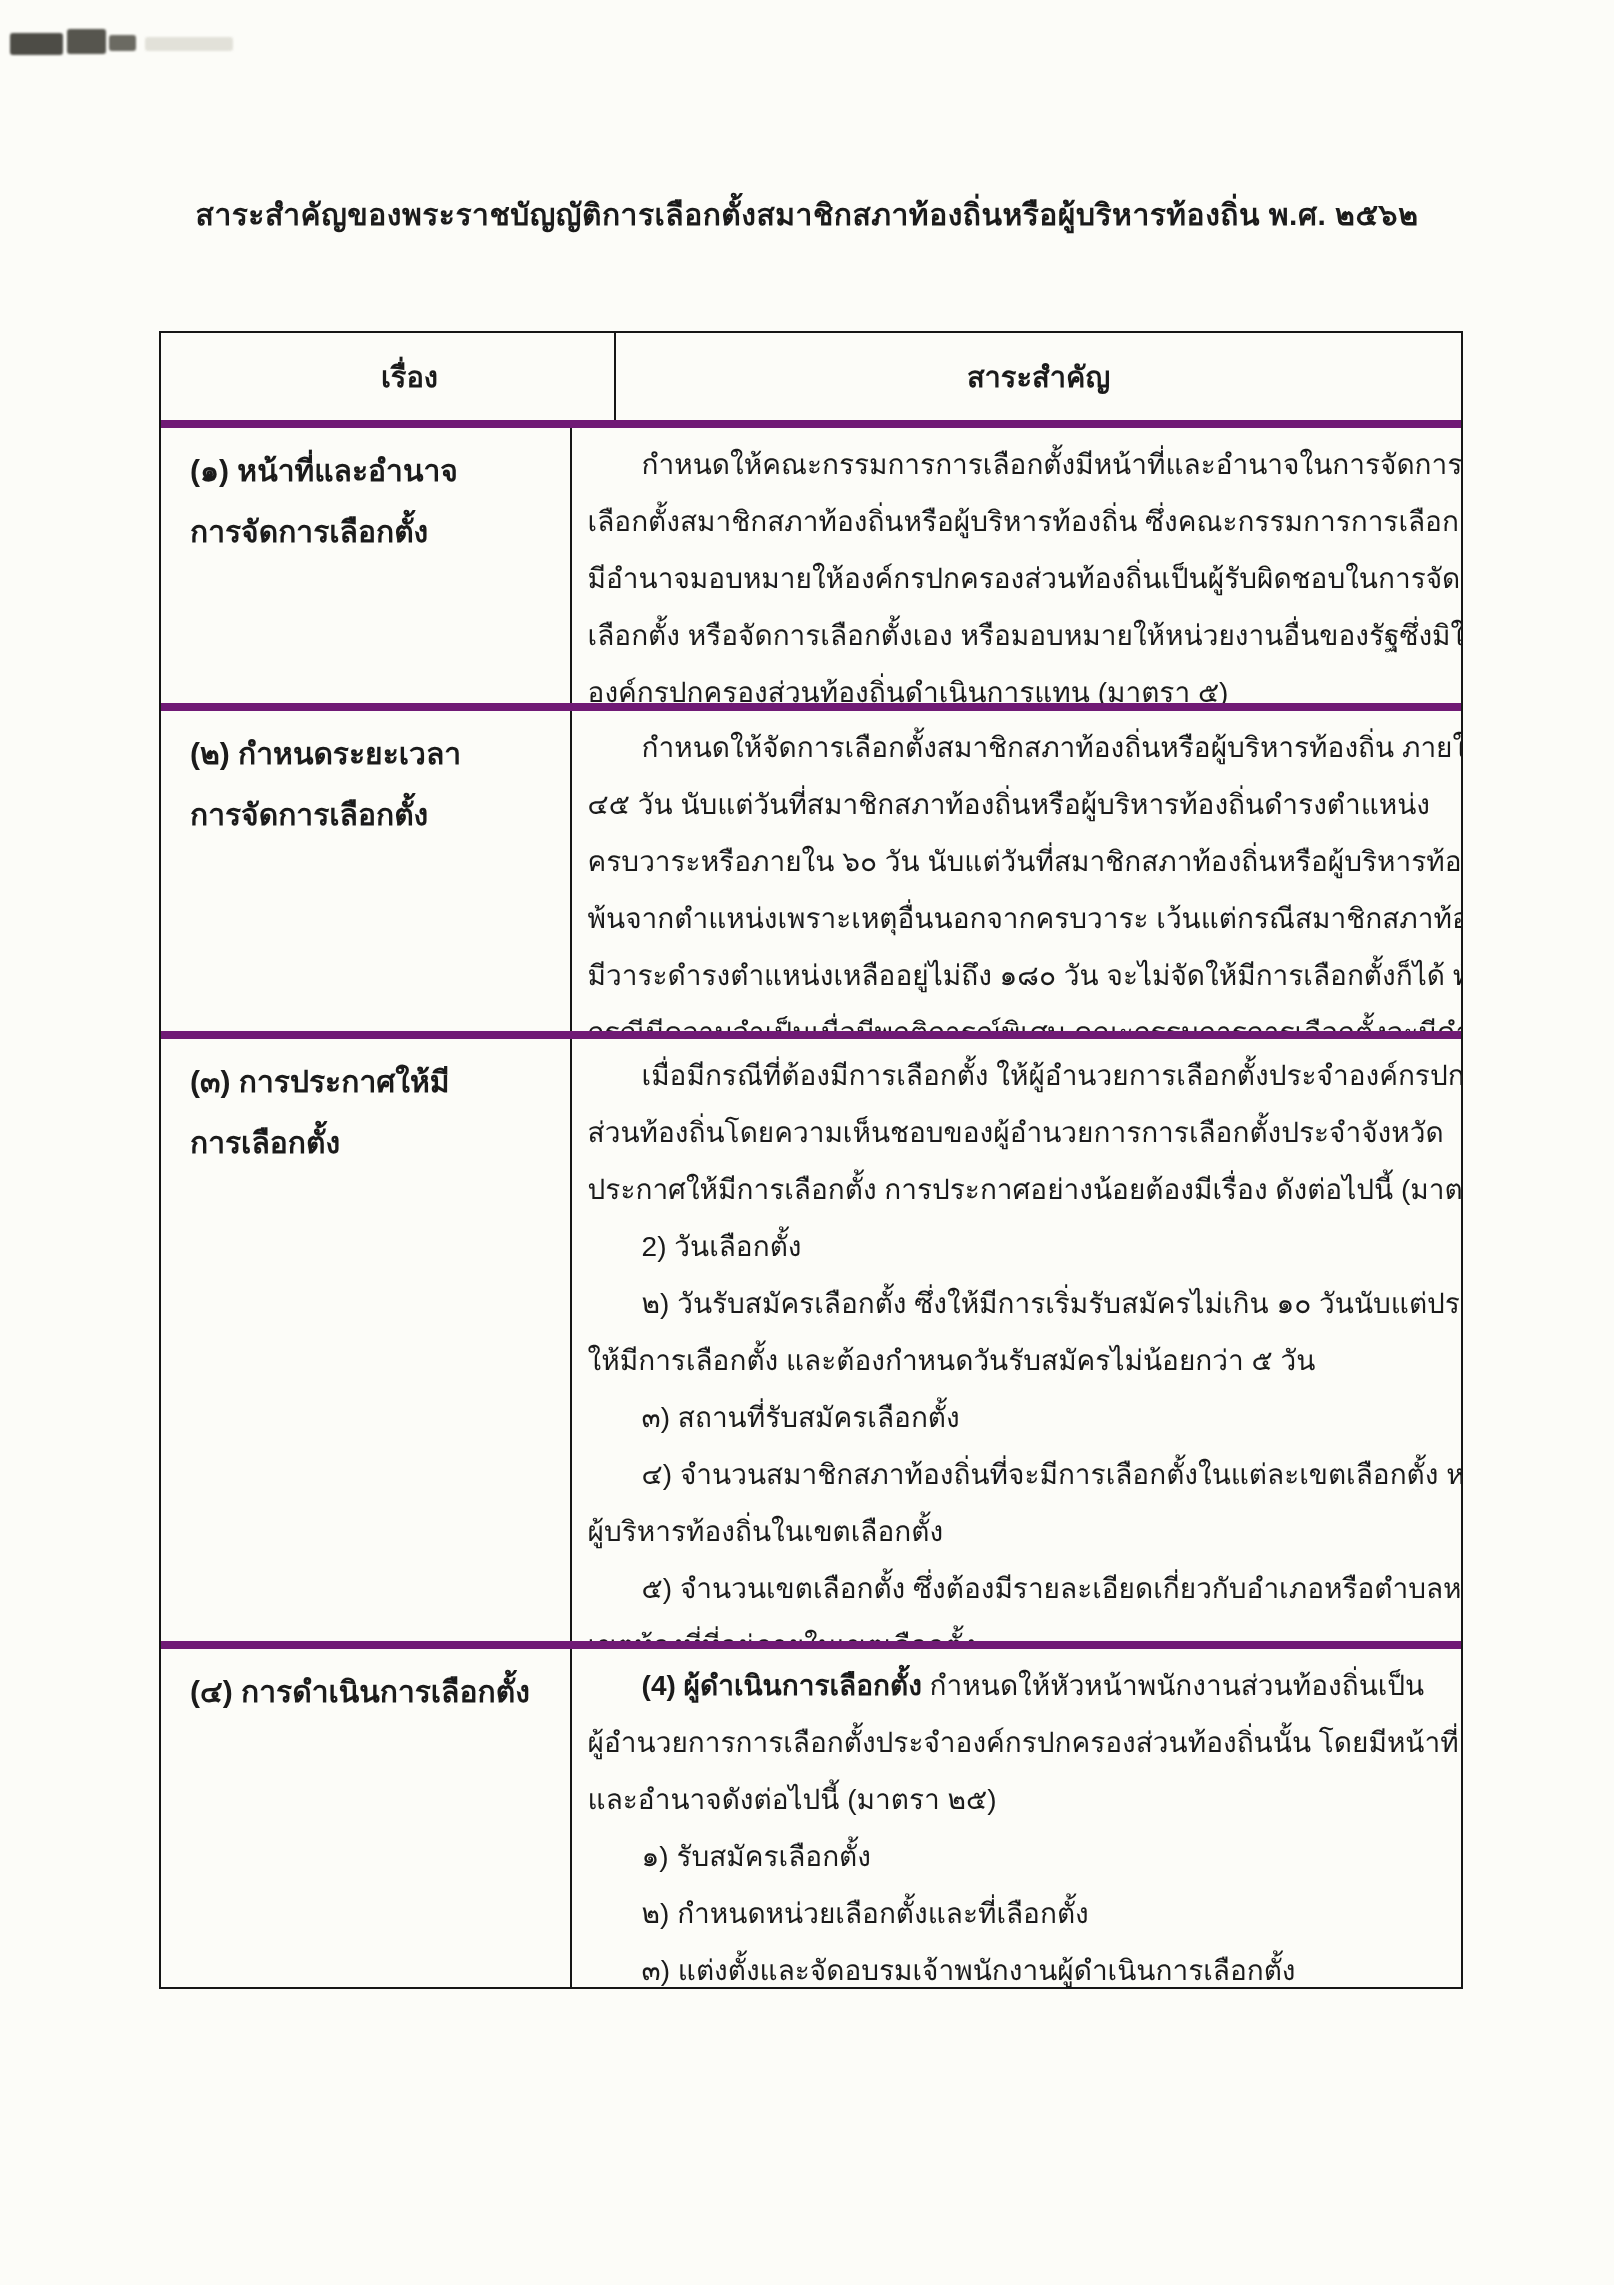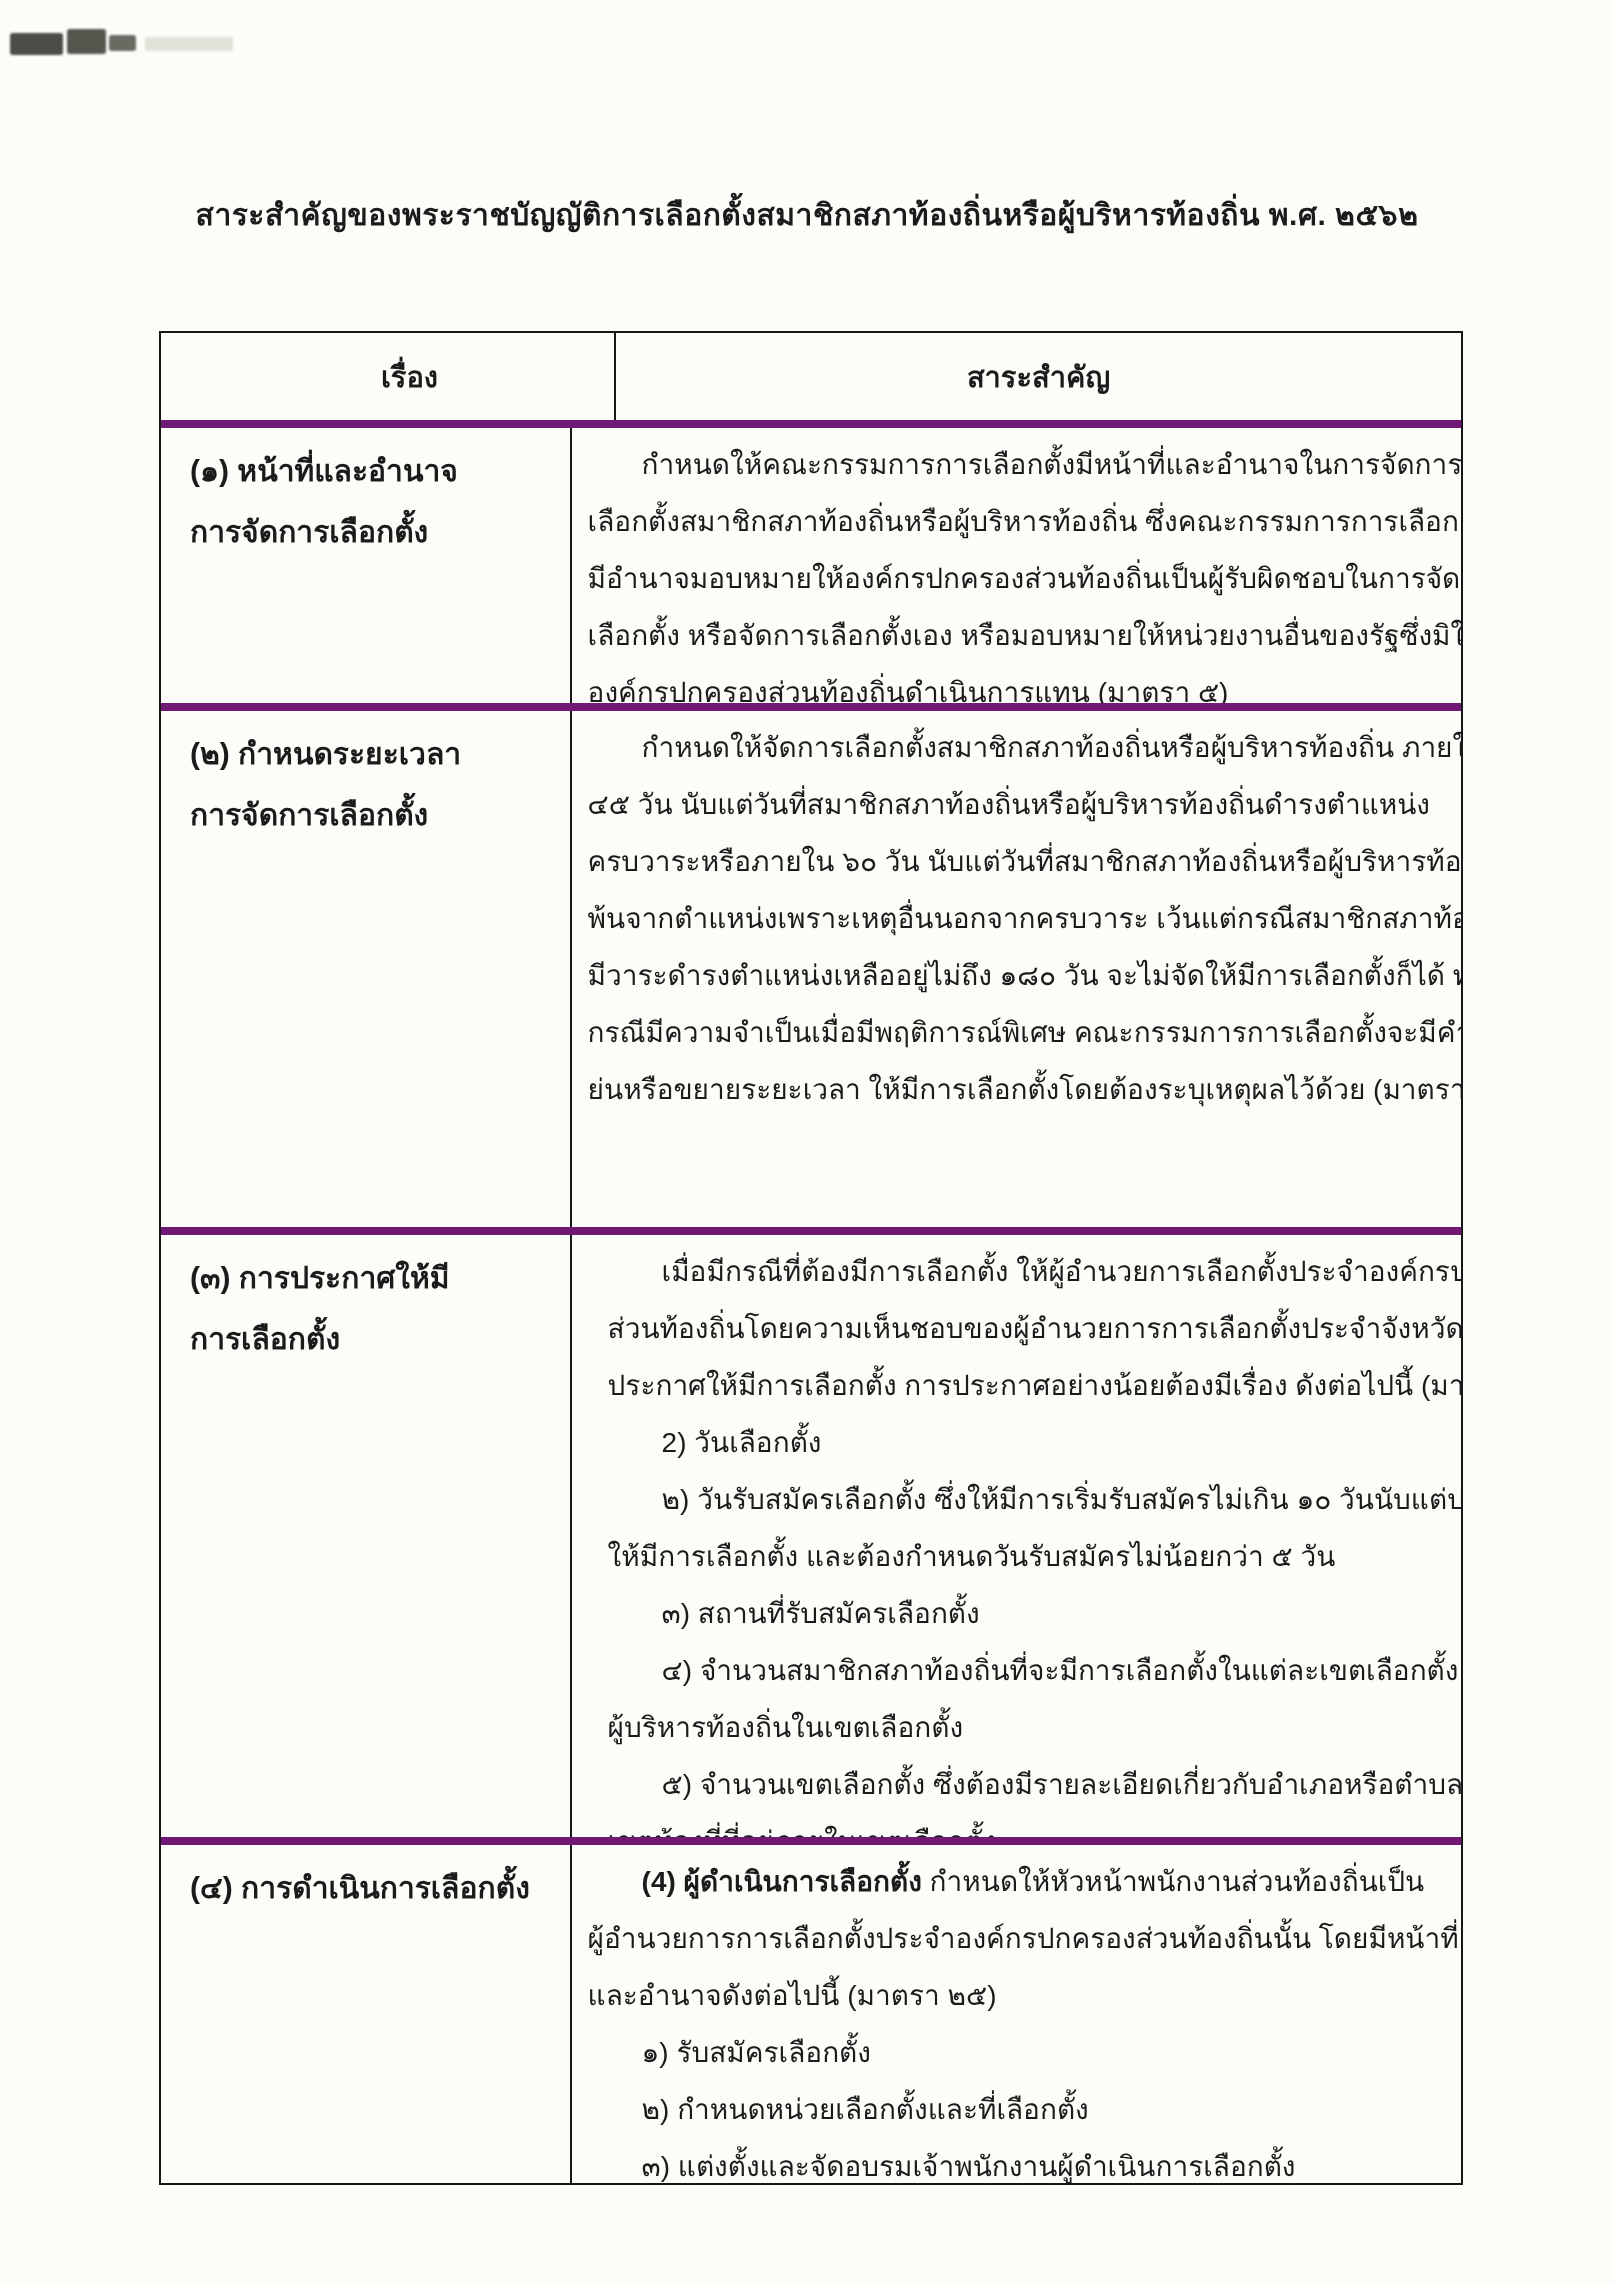--- a/index.html
+++ b/index.html
@@ -35,22 +35,22 @@
   .trow { display: flex; box-sizing: border-box; }
   .trow + .trow { border-top: 8px solid #701a75; }
   .cell { box-sizing: border-box; overflow: hidden; }
   .cell.topic  { width: 411px; border-right: 2px solid #161616; padding: 11.7px 9.8px 0 29px; }
   .cell.detail { flex: 1; padding: 7.8px 15.6px 0 15.6px; }
 
   .r-header { height: 87px; margin-left: 44px; }
   .r-header .cell { display: flex; align-items: center; justify-content: center; padding: 0; }
   .r-header .hlabel { font-size: 29px; font-weight: bold; }
   .r-1 { height: 283px; }
-  .r-2 { height: 524px; }
-  .r-3 { height: 610px; gap: 20px; }
+  .r-2 { height: 328px; }
+  .r-3 { height: 610px; }
   .r-4 { height: 346px; }
 
   .topic .line { font-size: 30px; font-weight: bold; line-height: 61px; white-space: nowrap; }
   .detail .line { font-size: 28px; line-height: 57px; white-space: nowrap; }
   .line.indent { padding-left: 54px; }
   .b { font-weight: bold; }
 </style>
 </head>
 <body>
 

